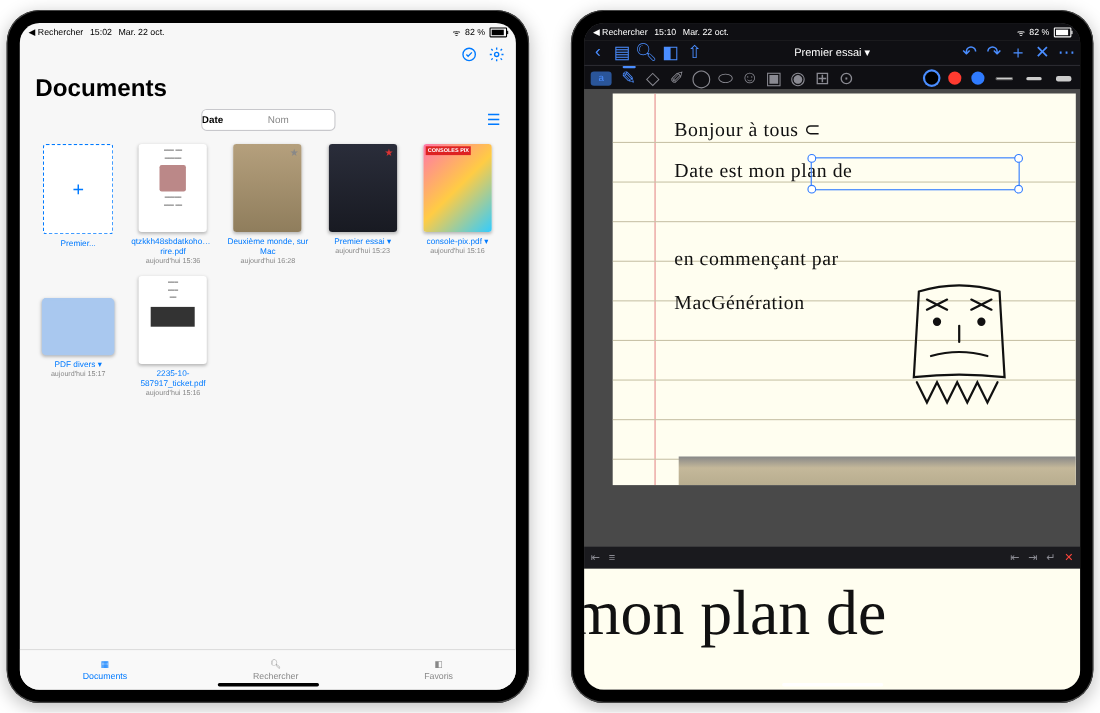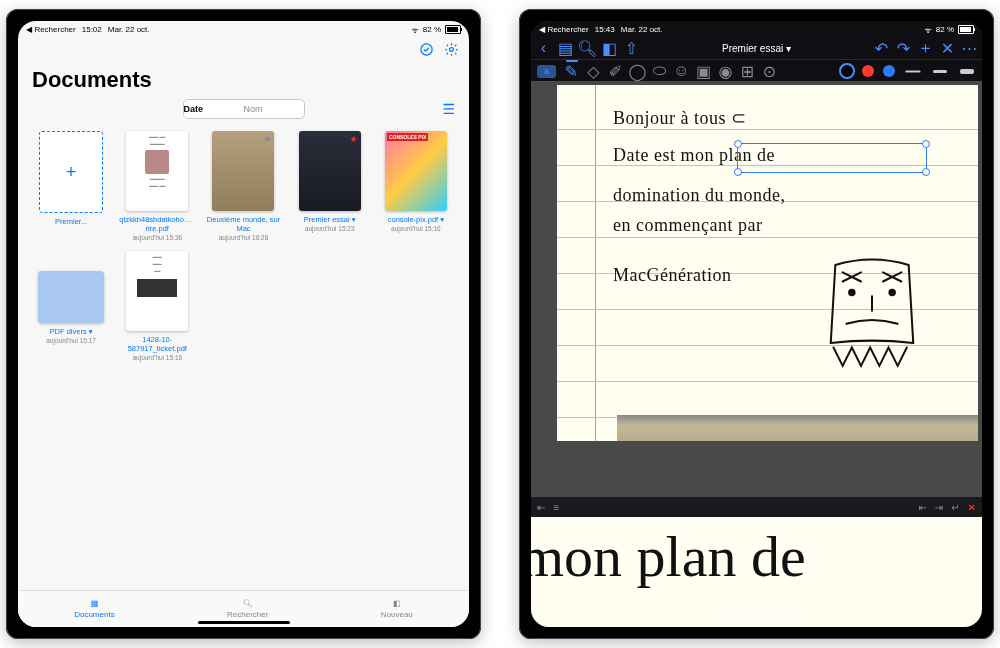--- a/index.html
+++ b/index.html
@@ -17,21 +17,21 @@
     justify-content:center;
     align-items:flex-start;
     gap:38px;
     padding:9px 0;
     font-family:-apple-system,Helvetica,Arial,sans-serif;
   }
   .ipad{
     width:var(--ipad-w);
     height:var(--ipad-h);
     background:#000;
-    border-radius:12px;
+    border-radius:30px;
     padding:12px;
     box-sizing:border-box;
     box-shadow:0 4px 16px rgba(0,0,0,.25), inset 0 0 0 1px #444;
     position:relative;
   }
   .screen{
     width:100%;
     height:100%;
     border-radius:18px;
     overflow:hidden;
@@ -229,50 +229,50 @@
       </div>
       <div class="item">
         <div class="thumb folder"></div>
         <div class="name">PDF divers ▾</div>
         <div class="sub">aujourd'hui 15:17</div>
       </div>
       <div class="item">
         <div class="thumb pdf">
           <div class="doc-lines" style="text-align:center">━━━<br>━━━<br>━━<br><span style="display:inline-block;width:40px;height:18px;background:#333;margin-top:4px;"></span></div>
         </div>
-        <div class="name">1428-10-587917_ticket.pdf</div>
+        <div class="name">2235-10-587917_ticket.pdf</div>
         <div class="sub">aujourd'hui 15:16</div>
       </div>
     </div>
 
     <div class="tabbar">
       <div class="tab active">
         <span>▦</span>
         <span>Documents</span>
       </div>
       <div class="tab">
         <span>🔍︎</span>
         <span>Rechercher</span>
       </div>
       <div class="tab">
         <span>◧</span>
-        <span>Nouveau</span>
+        <span>Favoris</span>
       </div>
     </div>
     <div class="home-ind"></div>
   </div>
 </div>
 
 <div class="ipad">
   <div class="screen" style="background:#494949">
 
     <div class="status light" style="background:#0f0f13">
       <div class="sleft">
         <span>◀ Rechercher</span>
-        <span>15:43</span>
+        <span>15:10</span>
         <span>Mar. 22 oct.</span>
       </div>
       <div class="sright">
         <span>ᯤ</span>
         <span>82 %</span>
         <span class="batt">
             <span class="batt-fill"></span>
           </span>
       </div>
     </div>
@@ -330,22 +330,21 @@
         <div class="ruling" style="top:116px"></div>
           <div class="ruling" style="top:152px"></div>
         <div class="ruling" style="top:188px"></div>
           <div class="ruling" style="top:224px"></div>
         <div class="ruling" style="top:260px"></div>
           <div class="ruling" style="top:296px"></div>
         <div class="ruling" style="top:332px"></div>
 
         <div class="hand" style="top:22px;left:56px">Bonjour à tous ⊂</div>
         <div class="hand" style="top:60px;left:56px">Date est mon plan de</div>
-        <div class="hand" style="top:100px;left:56px">domination du monde,</div>
-        <div class="hand" style="top:130px;left:56px">en commençant par</div>
+        <div class="hand" style="top:140px;left:56px">en commençant par</div>
         <div class="hand" style="top:180px;left:56px">MacGénération</div>
 
         <div class="sel-box" style="top:58px;left:180px;width:188px;height:28px">
           <span class="h" style="top:-4px;left:-4px"></span>
             <span class="h" style="top:-4px;right:-4px"></span>
           <span class="h" style="bottom:-4px;left:-4px"></span>
             <span class="h" style="bottom:-4px;right:-4px"></span>
         </div>
 
         <svg class="doodle" viewBox="0 0 120 140" style="top:170px;left:260px;width:110px;height:130px">

